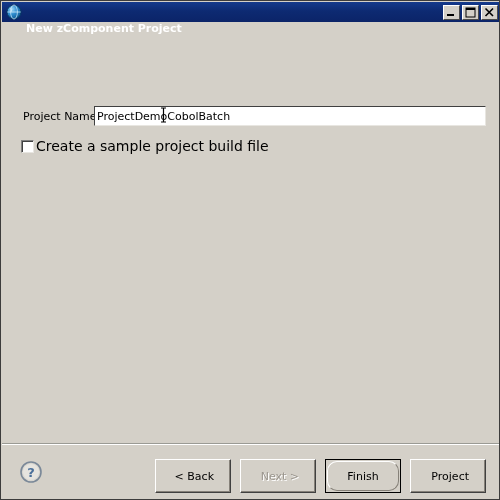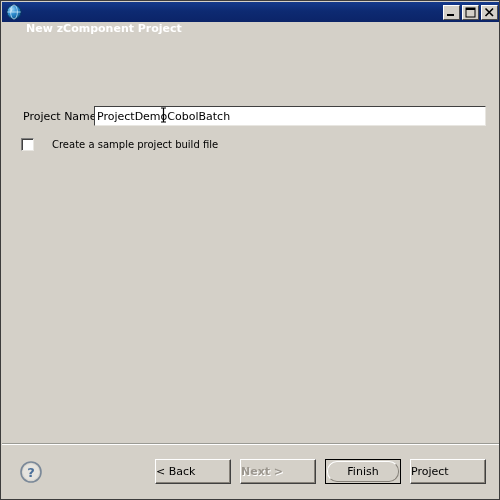--- a/index.html
+++ b/index.html
@@ -155,23 +155,23 @@
     background: #ffffff;
     border-top: 1px solid #808080;
     border-left: 1px solid #808080;
     border-right: 1px solid #e8e6e1;
     border-bottom: 1px solid #e8e6e1;
     box-shadow: inset 1px 1px 0 #404040;
     flex: 0 0 auto;
     cursor: default;
   }
   #chk-sample-label {
-    font-size: 10px;
-    color: #000000;
-    margin-left: 18px;
+    font-size: 14px;
+    color: #000000;
+    margin-left: 2px;
     text-align: center;
   }
 
   
   #text-caret-cursor {
     position: absolute;
     left: 159px;
     top: 106px;
     width: 7px;
     height: 16px;
@@ -218,28 +218,27 @@
     border-top: 1px solid #ffffff;
     border-left: 1px solid #ffffff;
     border-right: 1px solid #404040;
     border-bottom: 1px solid #404040;
     box-shadow: inset -1px -1px 0 #868179;
     font-family: "DejaVu Sans", "Liberation Sans", sans-serif;
     font-size: 11px;
     color: #000000;
     display: flex;
     align-items: center;
-    justify-content: flex-start;
+    justify-content: flex-end;
     cursor: default;
-    padding: 0;
+    padding: 16px;
   }
   .dlg-btn.disabled {
     color: #9b968e;
     text-shadow: 1px 1px 0 #ffffff;
-    font-weight: bold;
   }
   .dlg-btn.default {
     border: 1px solid #000000;
     box-shadow: none;
     position: relative;
   }
   .dlg-btn.default .inner {
     position: absolute;
     left: 1px; top: 1px;
     right: 1px; bottom: 1px;

